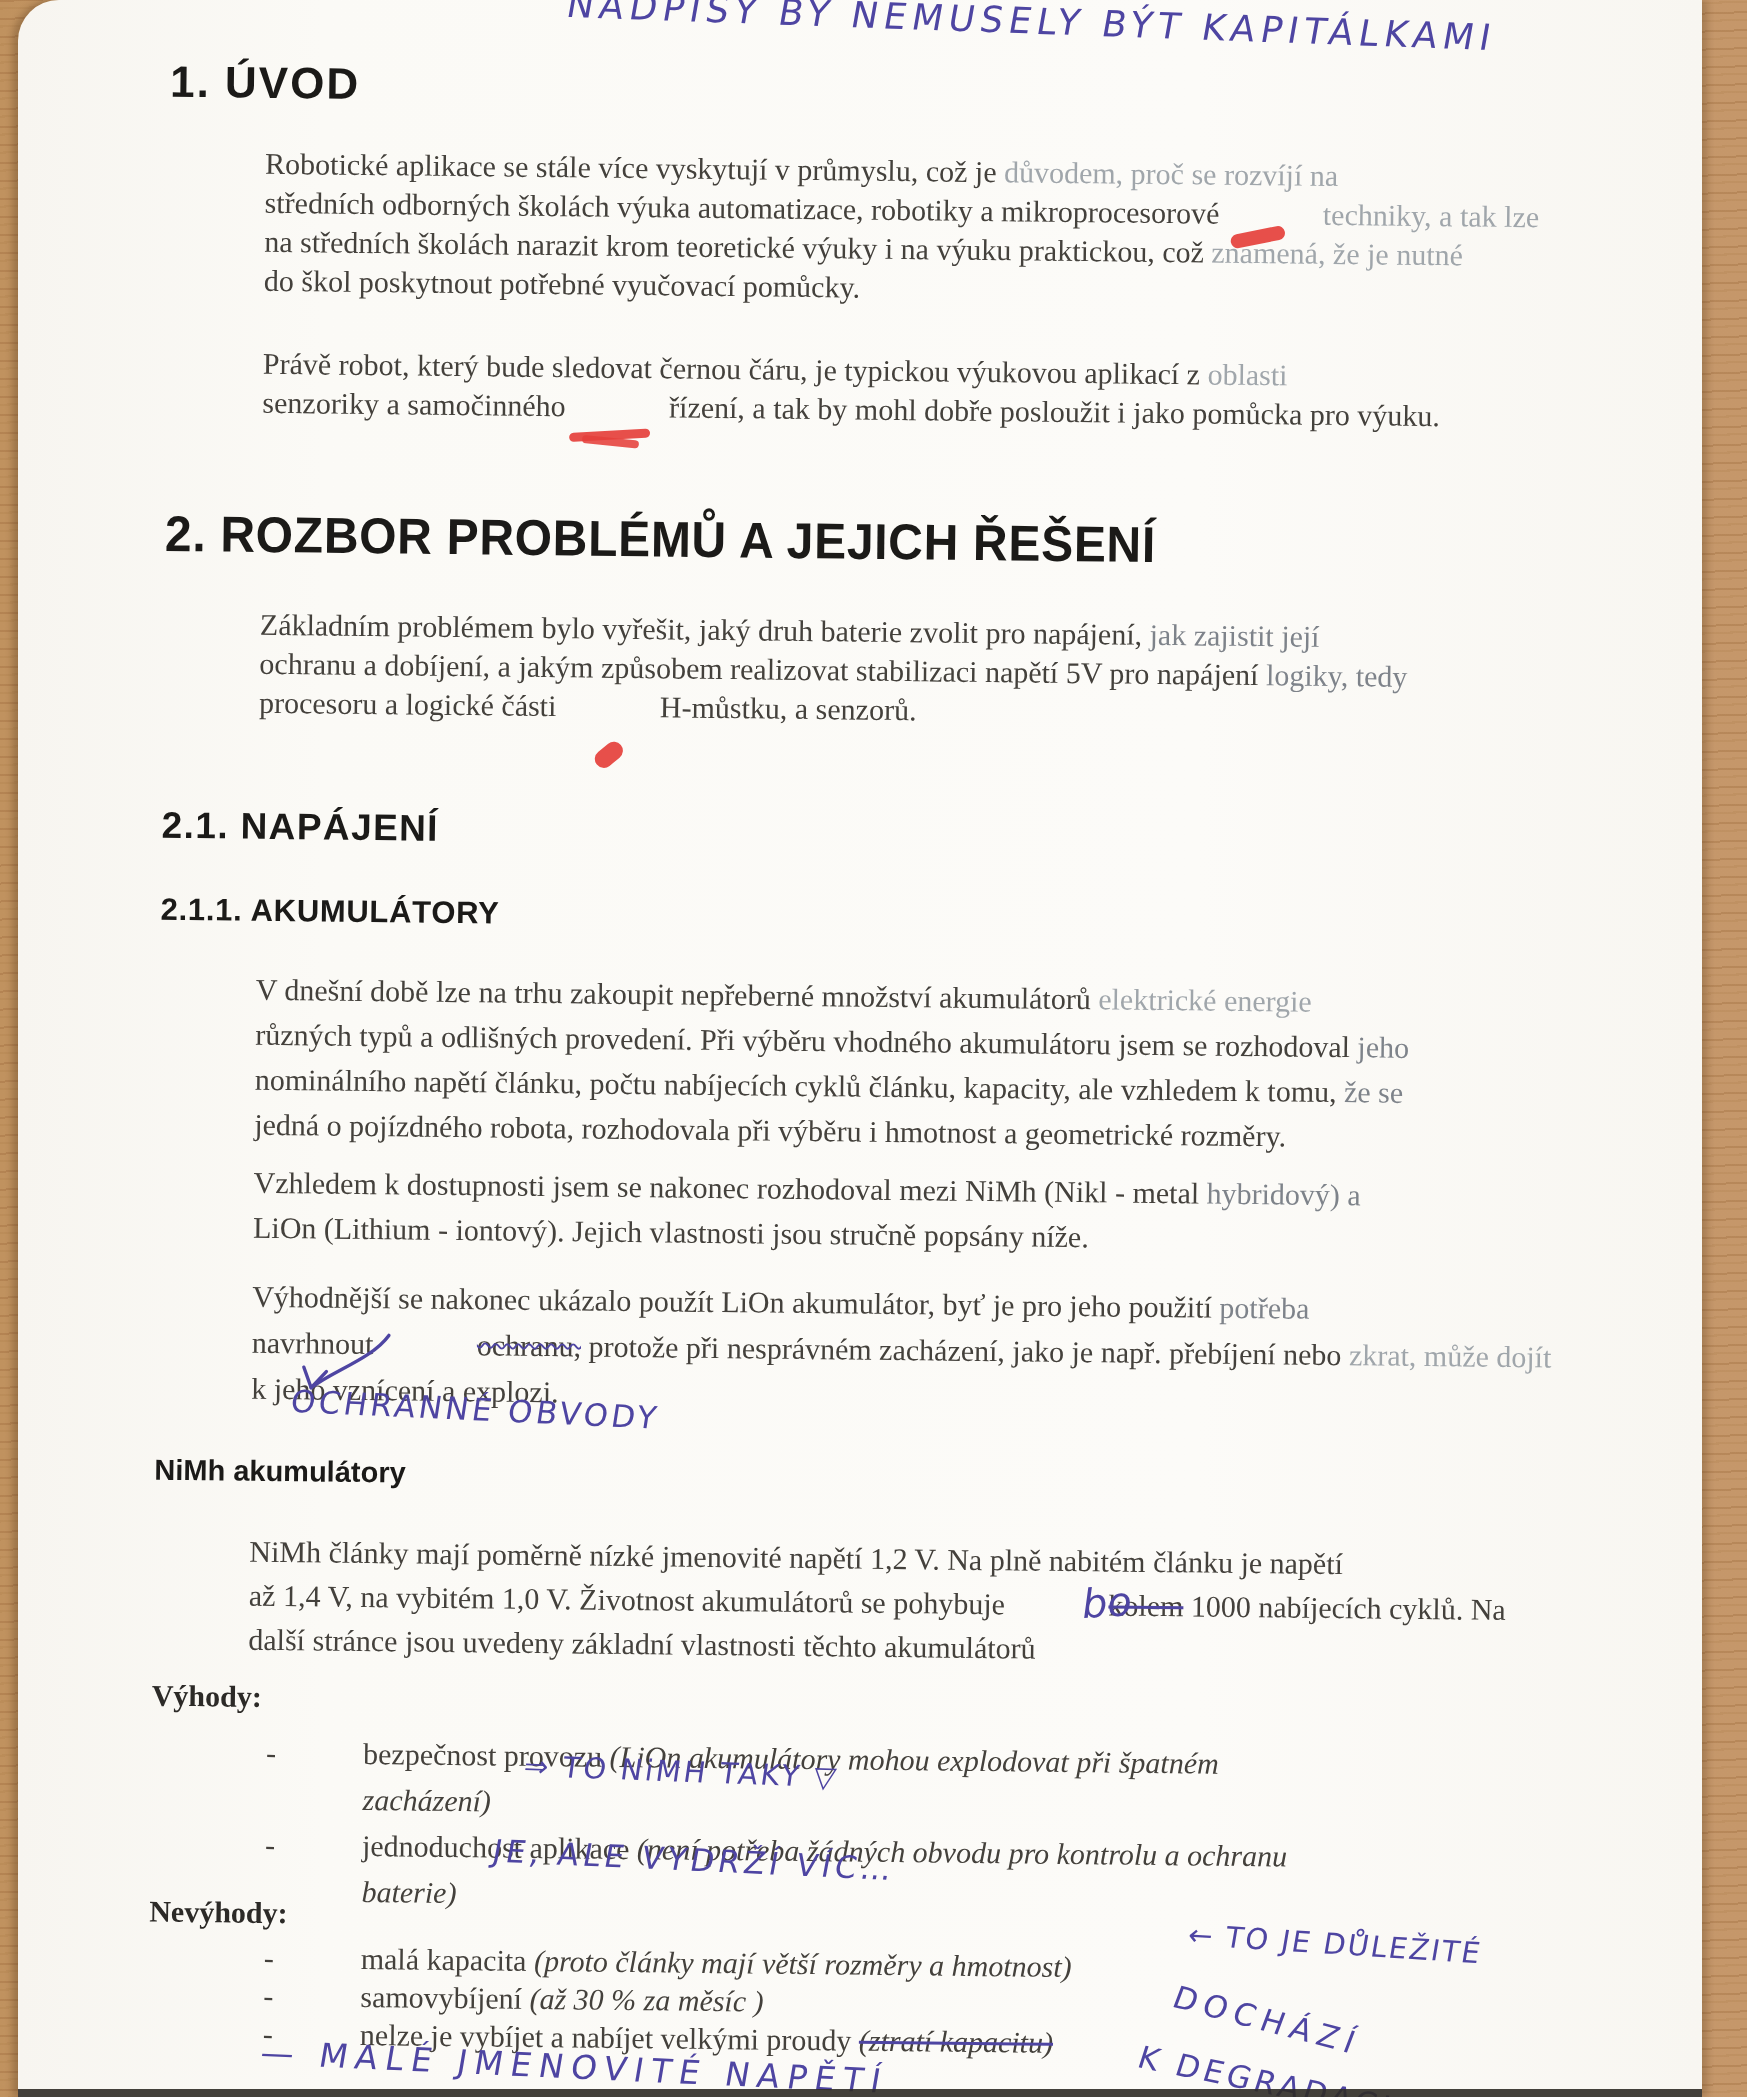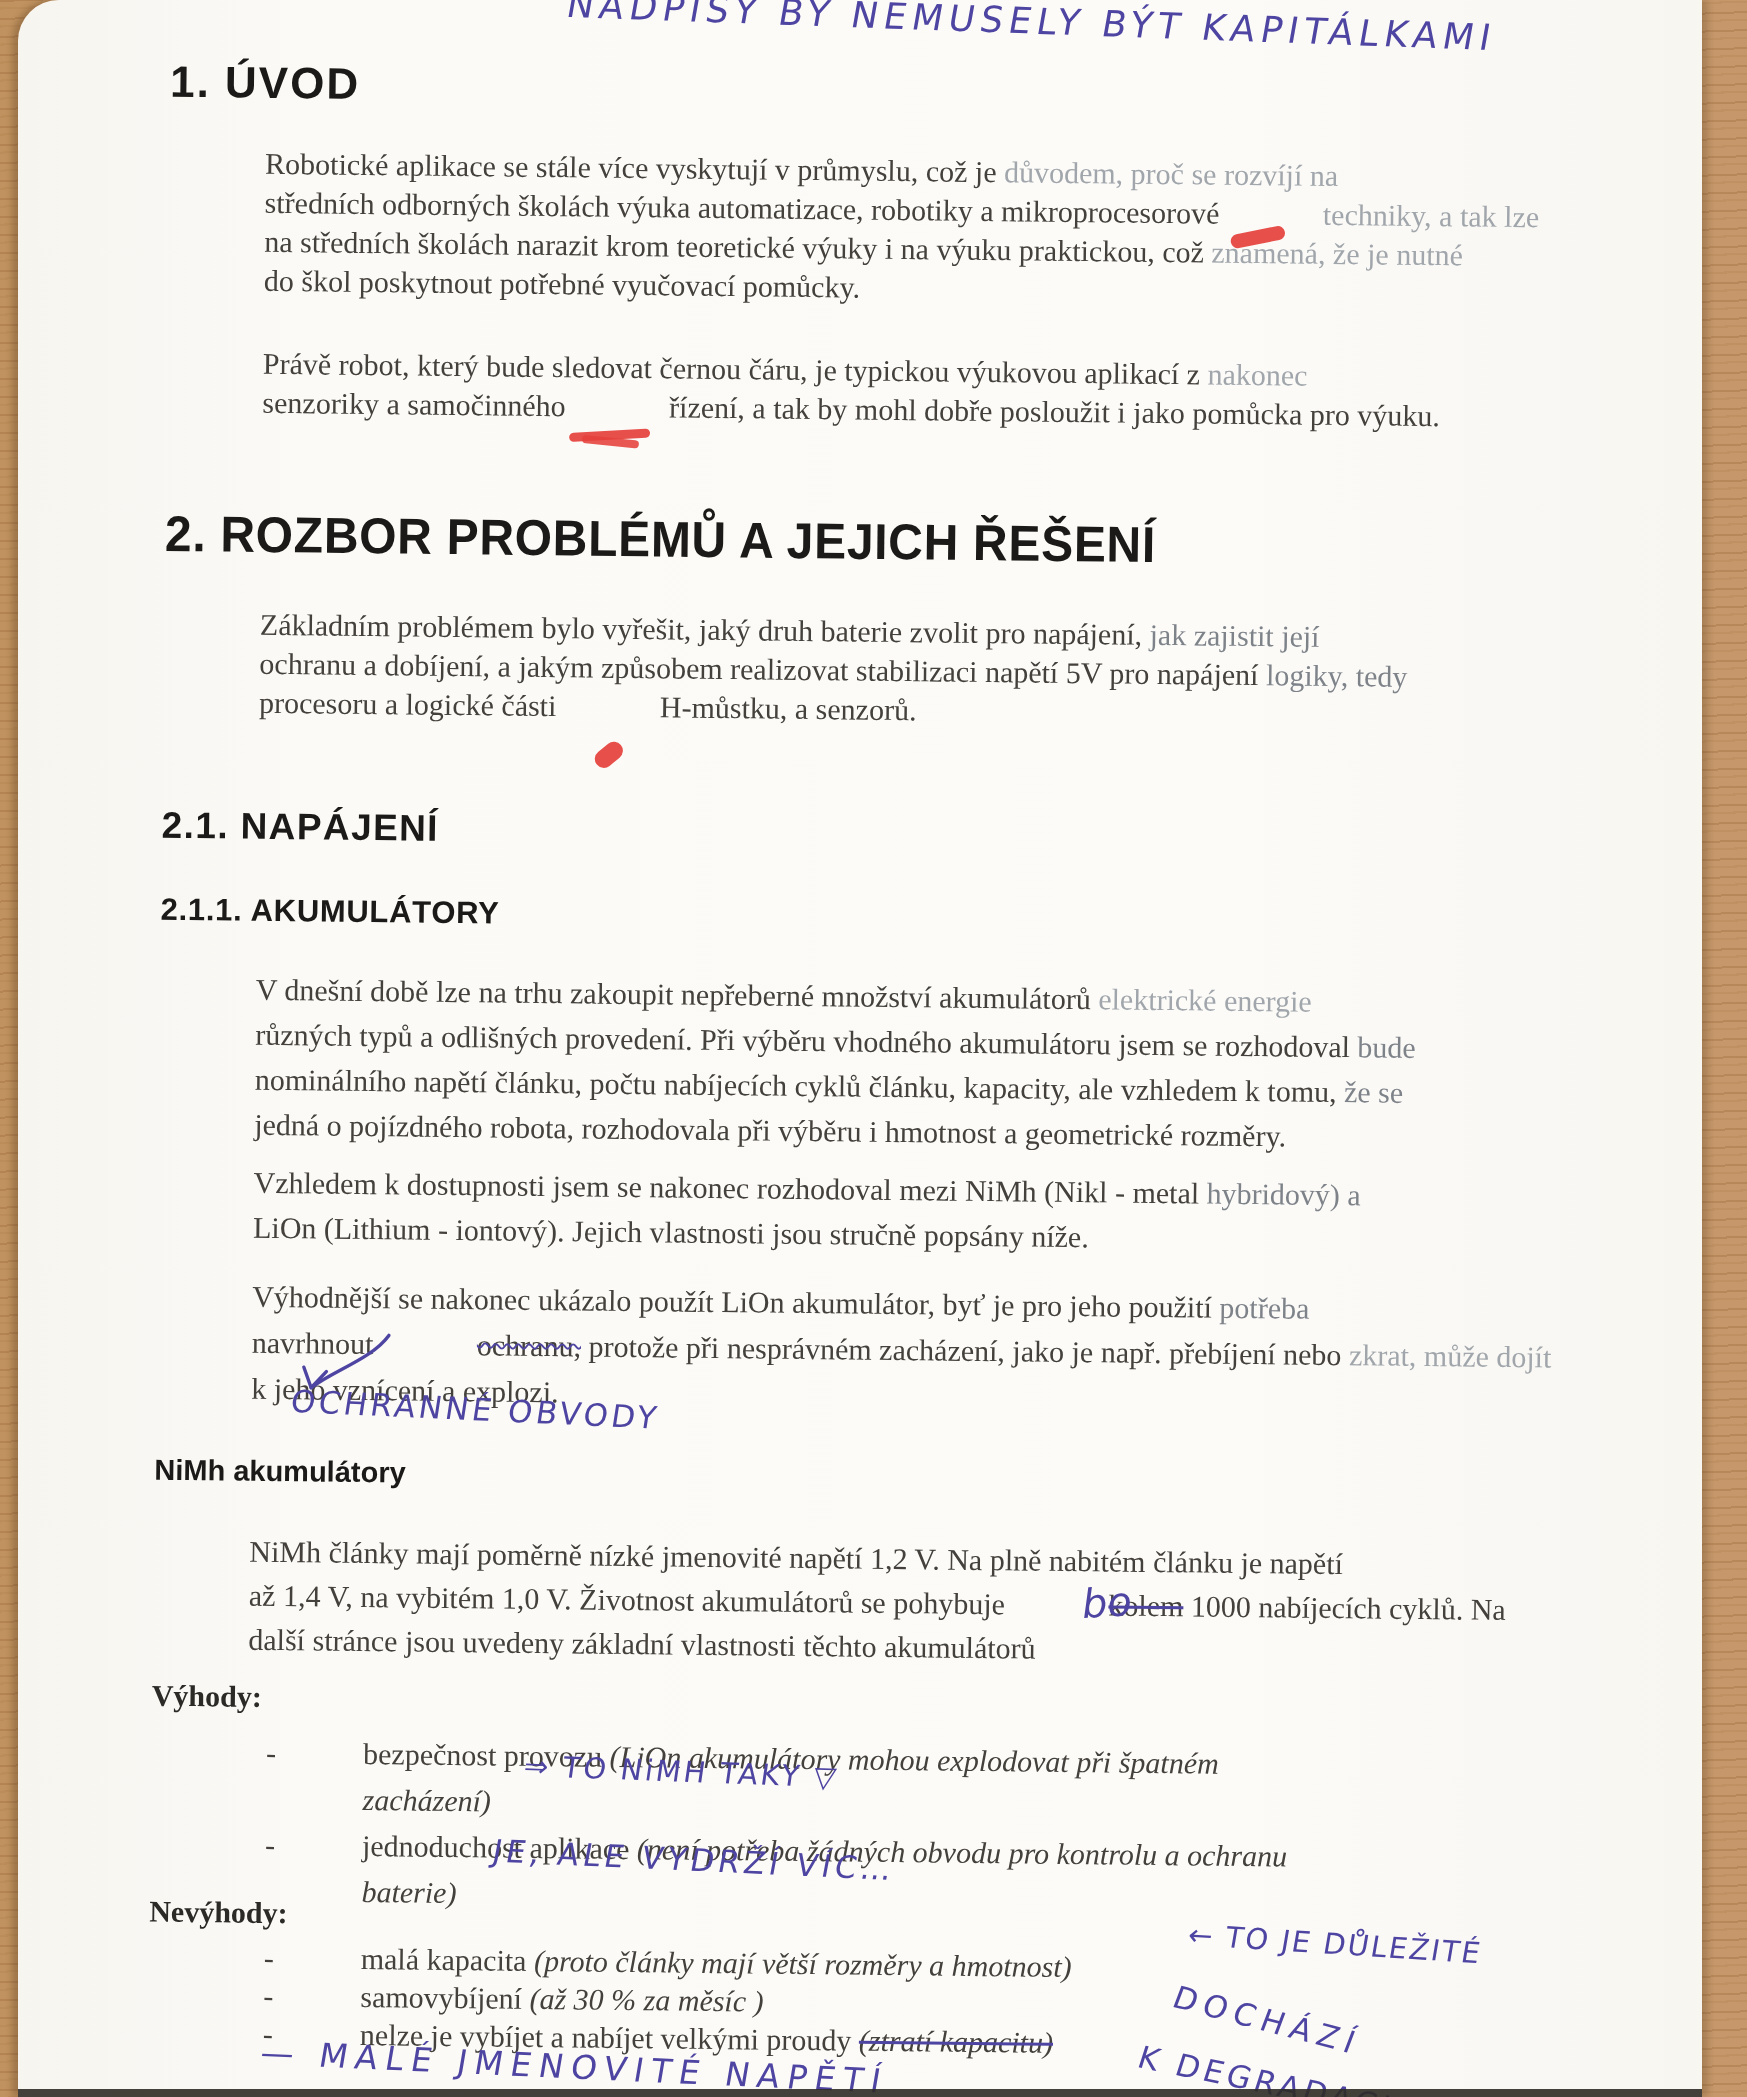--- a/index.html
+++ b/index.html
@@ -54,39 +54,39 @@
     <div class="blk h-sans h1" style="top:55px;">1. ÚVOD</div>
 
     <div class="blk para lh57" style="top:141px;">
       <div><span>Robotické aplikace se stále více vyskytují v průmyslu, což je </span><span class="fd">důvodem, proč se rozvíjí na</span></div>
       <div><span>středních odborných školách výuka automatizace, robotiky a mikroprocesorové </span><span class="word fd mark-blob">techniky,</span><span class="fd"> a tak lze</span></div>
       <div><span>na středních školách narazit krom teoretické výuky i na výuku praktickou, což </span><span class="fd">znamená, že je nutné</span></div>
       <div><span>do škol poskytnout potřebné vyučovací pomůcky.</span></div>
     </div>
 
     <div class="blk para lh57" style="top:341px;">
-      <div><span>Právě robot, který bude sledovat černou čáru, je typickou výukovou aplikací z </span><span class="fd">nakonec</span></div>
+      <div><span>Právě robot, který bude sledovat černou čáru, je typickou výukovou aplikací z </span><span class="fd">oblasti</span></div>
       <div><span>senzoriky a samočinného </span><span class="word mark-scribble">řízení,</span><span> a tak by mohl dobře posloužit i jako pomůcka pro výuku.</span></div>
     </div>
 
     <div class="blk h-sans h2" style="top:503px;">2. ROZBOR PROBLÉMŮ A JEJICH ŘEŠENÍ</div>
 
     <div class="blk para lh57" style="top:602px;">
       <div><span>Základním problémem bylo vyřešit, jaký druh baterie zvolit pro napájení, </span><span class="fd2">jak zajistit její</span></div>
       <div><span>ochranu a dobíjení, a jakým způsobem realizovat stabilizaci napětí 5V pro napájení </span><span class="fd2">logiky, tedy</span></div>
       <div><span>procesoru a logické části </span><span class="word mark-blob2">H-můstku,</span><span> a senzorů.</span></div>
     </div>
 
     <div class="blk h-sans h21" style="top:803px;">2.1. NAPÁJENÍ</div>
 
     <div class="blk h-sans h211" style="top:890px;">2.1.1. AKUMULÁTORY</div>
 
     <div class="blk para lh66" style="top:964px;">
       <div><span>V dnešní době lze na trhu zakoupit nepřeberné množství akumulátorů </span><span class="fd">elektrické energie</span></div>
-      <div><span>různých typů a odlišných provedení. Při výběru vhodného akumulátoru jsem se rozhodoval </span><span class="fd2">bude</span></div>
+      <div><span>různých typů a odlišných provedení. Při výběru vhodného akumulátoru jsem se rozhodoval </span><span class="fd2">jeho</span></div>
       <div><span>nominálního napětí článku, počtu nabíjecích cyklů článku, kapacity, ale vzhledem k tomu, </span><span class="fd2">že se</span></div>
       <div><span>jedná o pojízdného robota, rozhodovala při výběru i hmotnost a geometrické rozměry.</span></div>
     </div>
 
     <div class="blk para lh66" style="top:1157px;">
       <div><span>Vzhledem k dostupnosti jsem se nakonec rozhodoval mezi NiMh (Nikl - metal </span><span class="fd2">hybridový) a</span></div>
       <div><span>LiOn (Lithium - iontový). Jejich vlastnosti jsou stručně popsány níže.</span></div>
     </div>
 
     <div class="blk para lh67" style="top:1271px;">

